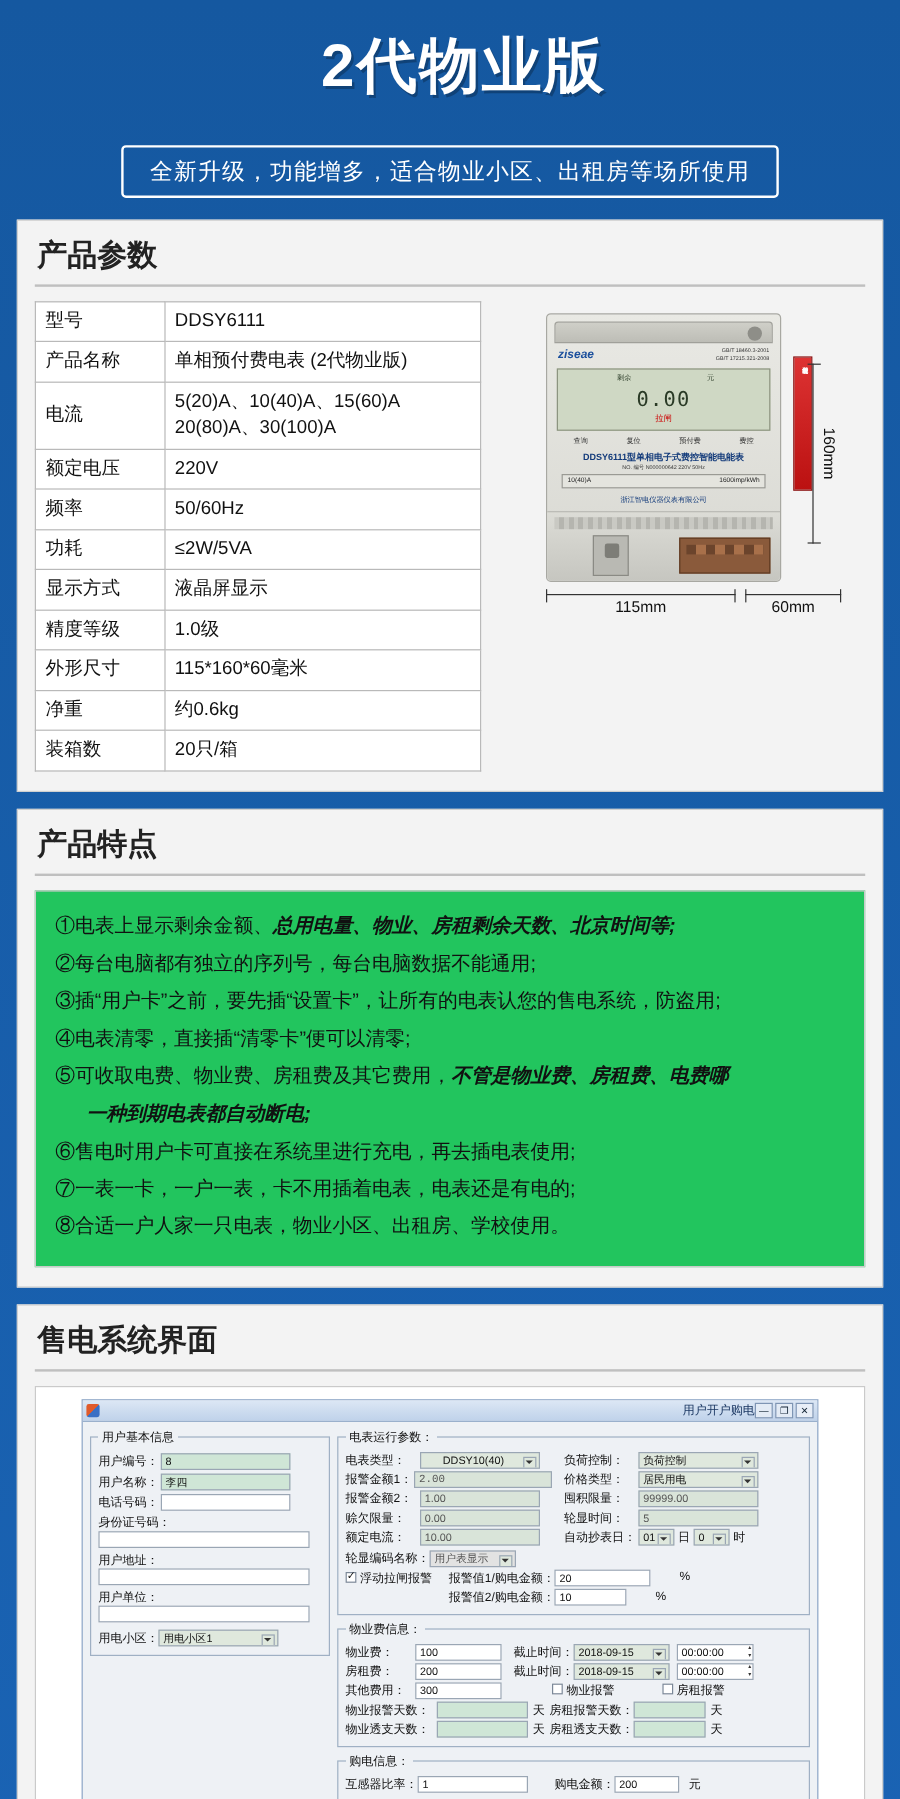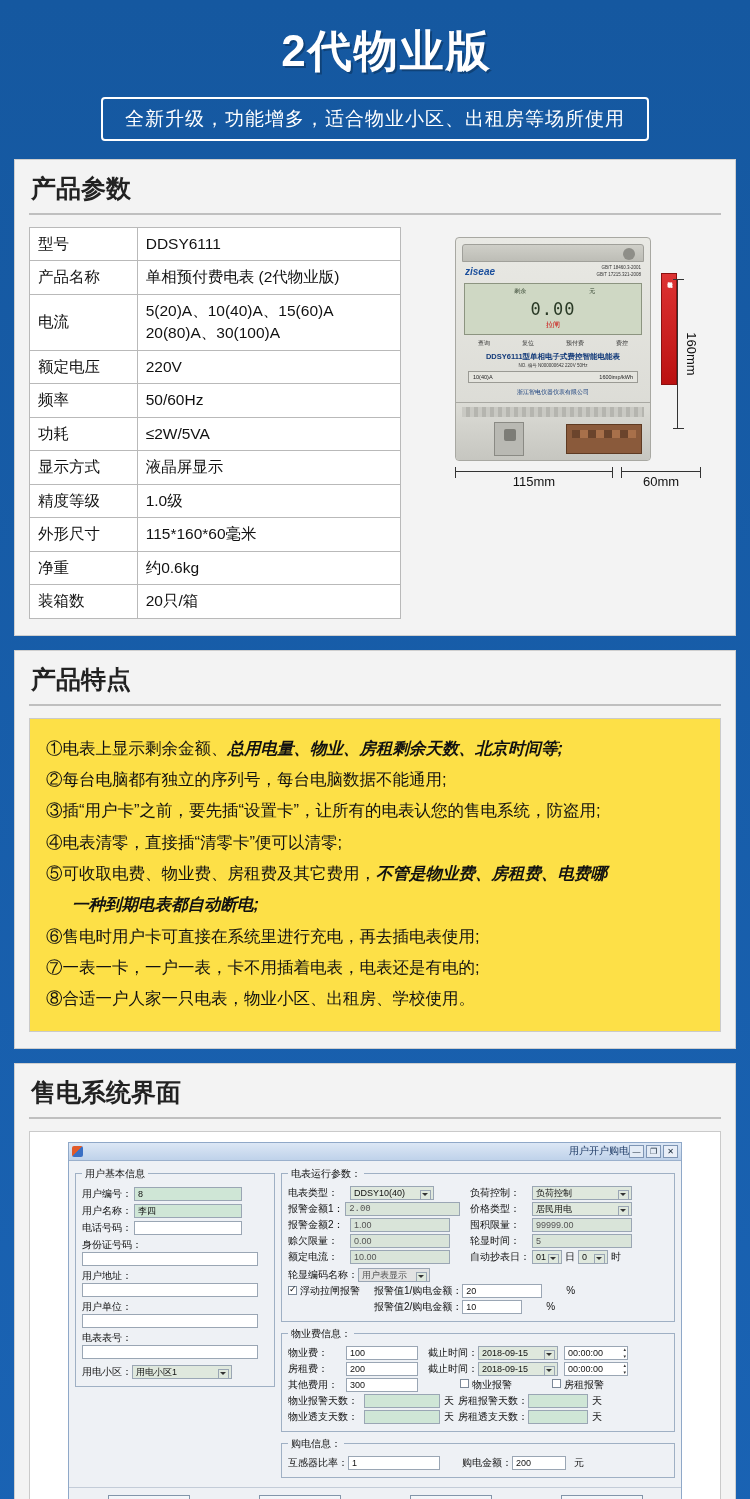--- a/index.html
+++ b/index.html
@@ -8,25 +8,25 @@
     width: 750px;
     font-family: "Liberation Sans", sans-serif;
     background: #1a5fa8;
   }
   .page { width: 750px; position: relative; background: linear-gradient(#1558a0, #1a63b4); }
 
   
   .banner { padding: 22px 0 18px; text-align: center; }
   .banner-title {
     color: #ffffff;
-    font-size: 44px;
+    font-size: 50px;
     font-weight: bold;
     letter-spacing: 2px;
     text-shadow: 2px 2px 0 rgba(0,0,0,0.25);
-    margin-bottom: 16px;
+    margin-bottom: 32px;
     padding-left: 23px;
   }
   .banner-sub {
     display: inline-block;
     border: 2px solid #ffffff;
     border-radius: 4px;
     color: #ffffff;
     font-size: 19px;
     padding: 7px 22px;
     letter-spacing: 1px;
@@ -142,21 +142,21 @@
   .dim-v-label { position: absolute; left: 6px; top: 50%; transform: translateY(-50%); font-size: 13px; color: #111; writing-mode: vertical-rl; }
 
   .dim-h-row { display: flex; margin: 6px 0 0 44px; width: 240px; }
   .dim-h { position: relative; height: 22px; flex: none; }
   .dim-h .bar { position: absolute; top: 4px; left: 0; right: 0; border-top: 1px solid #333; }
   .dim-h .bar:before, .dim-h .bar:after { content:""; position:absolute; top:-5px; height:11px; width:1px; background:#333; }
   .dim-h .bar:before { left:0; } .dim-h .bar:after { right:0; }
   .dim-h .lbl { position: absolute; top: 7px; left: 0; right: 0; text-align: center; font-size: 13px; color: #111; }
 
   
-  .features { background: #fde047; border: 1px solid #cacaca; padding: 14px 16px 16px; }
+  .features { background: #22c55e; border: 1px solid #cacaca; padding: 14px 16px 16px; }
   .feat-item { font-size: 16.5px; color: #111; line-height: 1.9; }
   .feat-item i { font-style: italic; font-weight: bold; }
   .feat-indent { padding-left: 26px; }
 
   
   .sw-shot { background: #fff; border: 1px solid #cacaca; padding: 10px; }
   .win {
     width: 614px; margin: 0 auto; border: 1px solid #8fa8c8;
     background: #eef1f5; font-size: 10px; color: #111;
   }
@@ -379,39 +379,35 @@
                     <div class="inp white" style="width: 176px;"></div>
                   </div>
                   <div style="margin: 3px 0px;">
                     <div class="lbl">用户地址：</div>
                     <div class="inp white" style="width: 176px;"></div>
                   </div>
                   <div style="margin: 3px 0px;">
                     <div class="lbl">用户单位：</div>
                     <div class="inp white" style="width: 176px;"></div>
                   </div>
-                  <div style="margin: 3px 0px;">
-                    <div class="lbl">电表表号：</div>
-                    <div class="inp white" style="width: 176px;"></div>
-                  </div>
                 </div>
               <div class="fl" style="margin-top:6px">
                 <span class="lbl">用电小区：</span>
                 <span class="sel" style="width:100px">用电小区1</span>
               </div>
             </fieldset>
           </div>
           <div class="col-right">
             <fieldset>
               <legend>电表运行参数：</legend>
               <div style="display:flex;gap:10px">
                 <div style="width:172px" id="mp-left">
                     <div class="fl">
                       <span class="lbl" style="width: 62px;">电表类型：</span>
-                      <span class="sel" style="width: 84px;">DDSY10(40)</span>
+                      <span class="sel" style="width: 100px; text-align: center;">DDSY10(40)</span>
                     </div>
                     <div class="fl">
                       <span class="lbl" style="width: 62px;">报警金额1：</span>
                       <span class="inp gray" style="width: 124px; font-family: Liberation Mono, monospace;">2.00</span>
                     </div>
                     <div class="fl">
                       <span class="lbl" style="width: 62px;">报警金额2：</span>
                       <span class="inp gray" style="width: 100px;">1.00</span>
                     </div>
                     <div class="fl">

